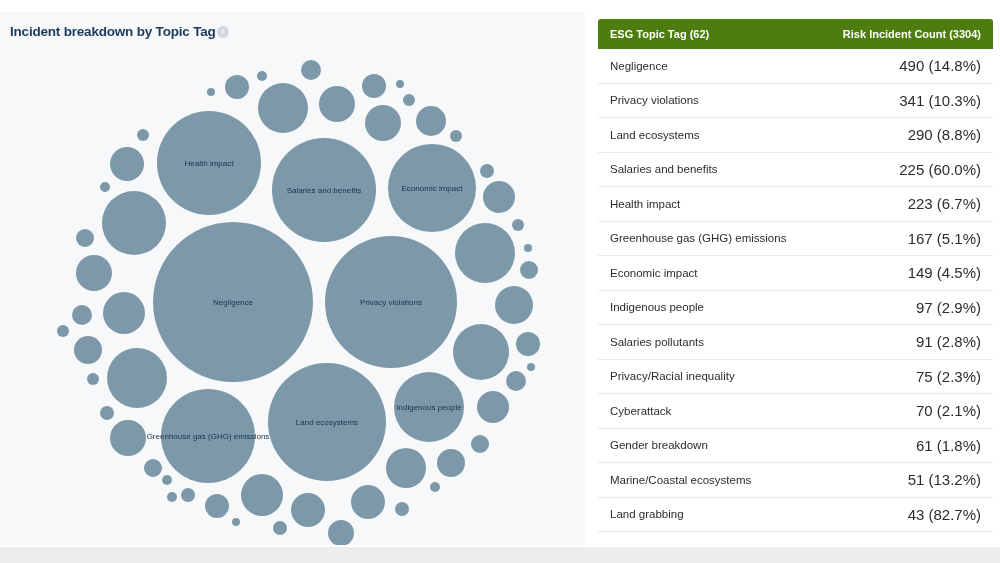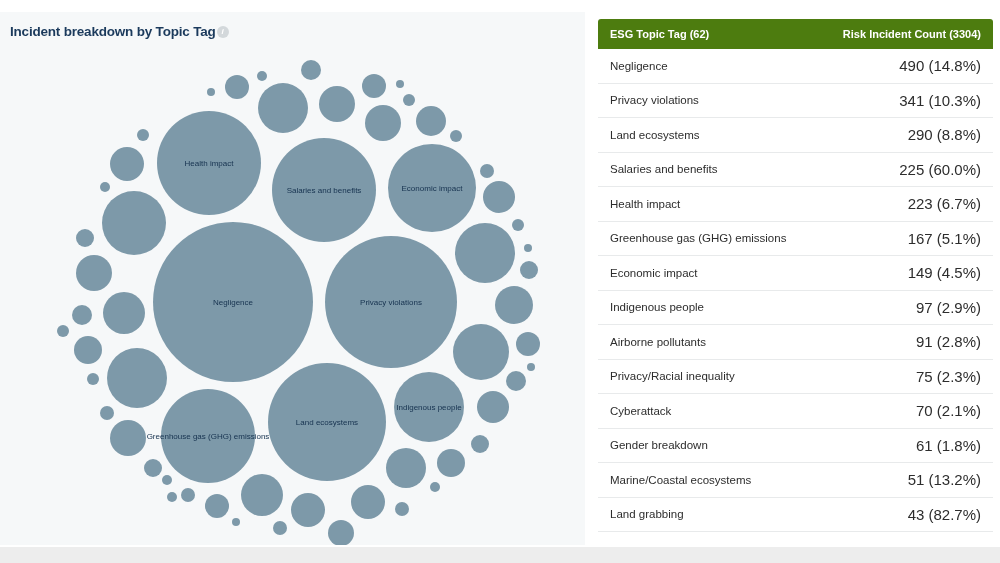--- a/index.html
+++ b/index.html
@@ -154,21 +154,21 @@
         </div>
         <div class="trow">
           <span class="tag">Economic impact</span>
           <span class="val">149 (4.5%)</span>
         </div>
         <div class="trow">
           <span class="tag">Indigenous people</span>
           <span class="val">97 (2.9%)</span>
         </div>
         <div class="trow">
-          <span class="tag">Airborne pollutants</span>
+          <span class="tag">Salaries pollutants</span>
           <span class="val">91 (2.8%)</span>
         </div>
         <div class="trow">
           <span class="tag">Privacy/Racial inequality</span>
           <span class="val">75 (2.3%)</span>
         </div>
         <div class="trow">
           <span class="tag">Cyberattack</span>
           <span class="val">70 (2.1%)</span>
         </div>

